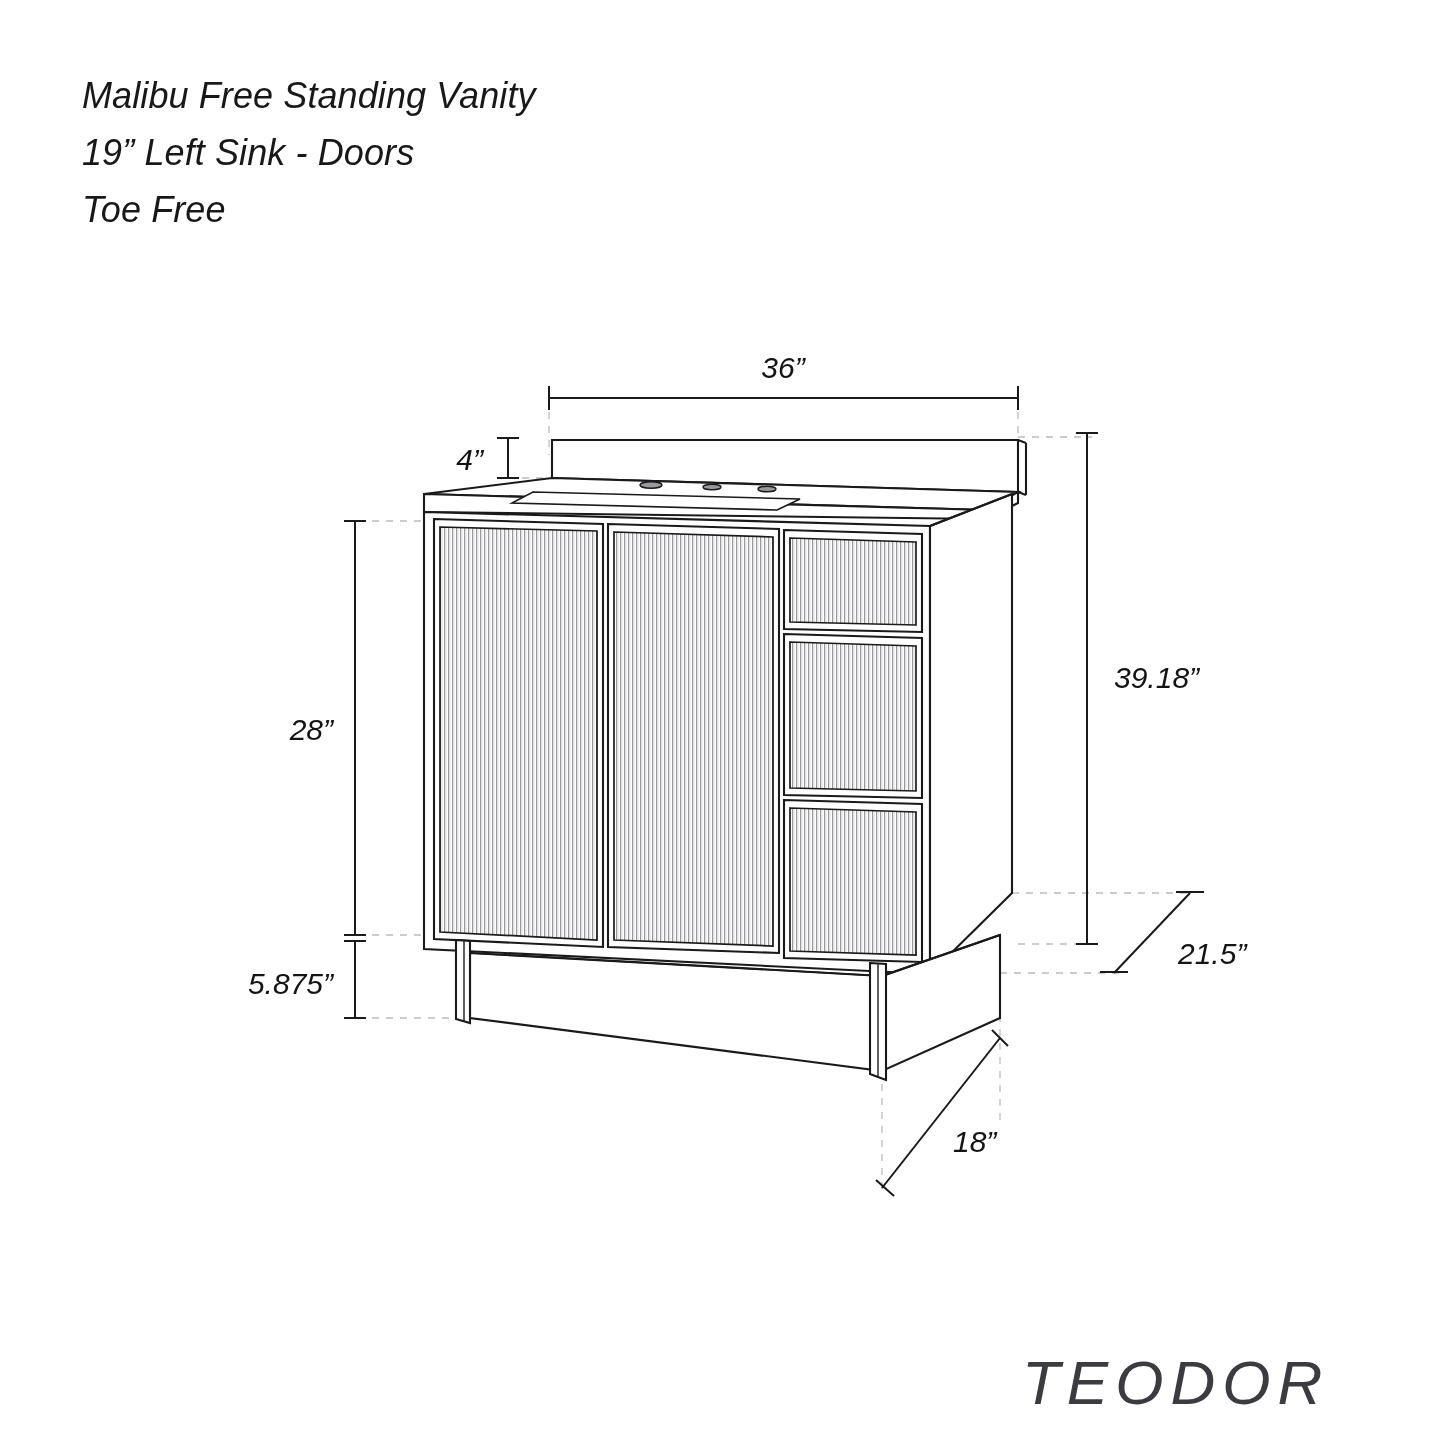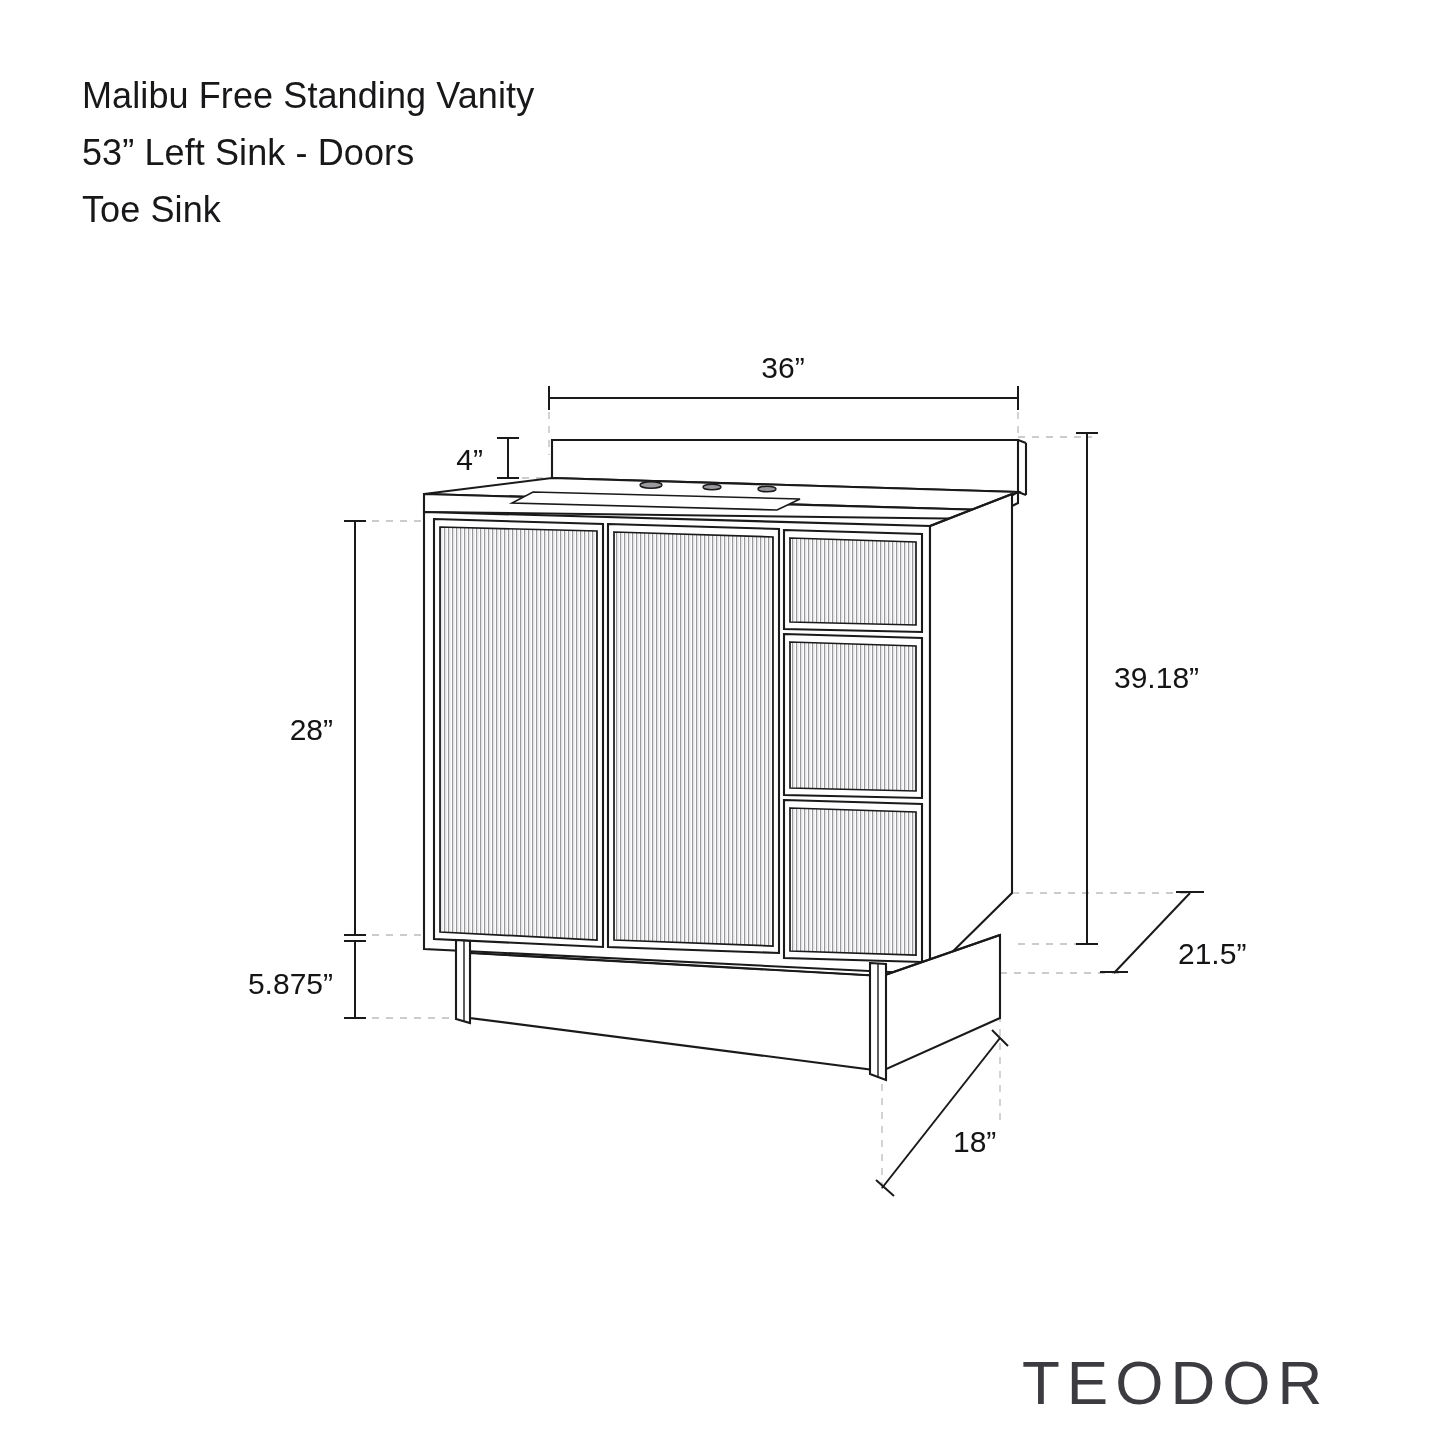--- a/index.html
+++ b/index.html
@@ -12,20 +12,21 @@
     height: 1445px;
     font-family: "Liberation Sans", sans-serif;
     color: #1a1a1a;
     overflow: hidden;
     position: relative;
   }
   #stage {
     position: relative;
     width: 1445px;
     height: 1303px;
+    font-style: italic;
   }
   .title-block {
     position: absolute;
     left: 82px;
     top: 68px;
     width: 760px;
   }
   .title-line {
     font-size: 36px;
     line-height: 1.58;
@@ -58,22 +59,22 @@
     fill: #141416;
   }
 </style>
 </head>
 <body>
 
 <div id="stage">
 
   <div class="title-block">
     <div class="title-line">Malibu Free Standing Vanity</div>
-    <div class="title-line">53” Left Sink - Doors</div>
-    <div class="title-line">Toe Sink</div>
+    <div class="title-line">19” Left Sink - Doors</div>
+    <div class="title-line">Toe Free</div>
   </div>
 
   <svg id="drawing" viewBox="0 0 1445 1445">
     <defs>
 
       <pattern id="flute" width="4" height="8" patternUnits="userSpaceOnUse">
         <rect width="4" height="8" fill="#ffffff"></rect>
         <rect x="0" y="0" width="1" height="8" fill="#8e8e93"></rect>
         <rect x="2" y="0" width="0.6" height="8" fill="#d2d2d6"></rect>
       </pattern>

